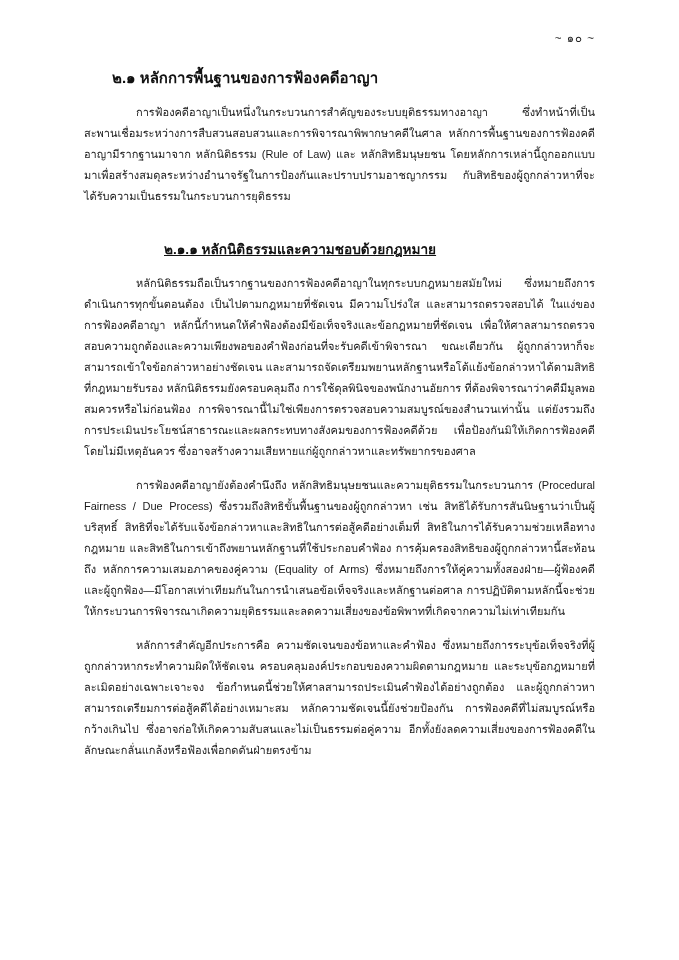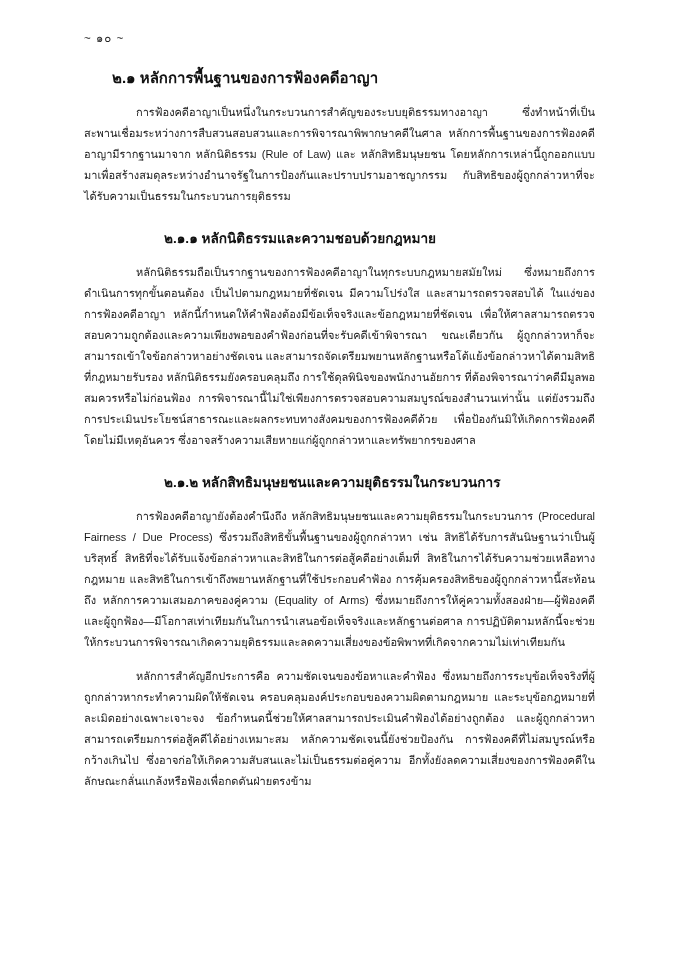--- a/index.html
+++ b/index.html
@@ -13,42 +13,43 @@
     height: 960px;
     margin: 0 auto;
     background: #ffffff;
     box-sizing: border-box;
     padding: 31px 84px 0 84px;
     font-family: "Liberation Sans", sans-serif;
     color: #1a1a1a;
     overflow: hidden;
   }
   .page-number {
-    text-align: left;
+    text-align: right;
     font-size: 11.5px;
     line-height: 14px;
     letter-spacing: 1px;
     color: #222222;
     margin: 0 0 22px 0;
   }
   .section-heading {
     font-size: 15px;
     font-weight: bold;
     line-height: 22px;
     margin: 0 0 0 28px;
     padding: 0;
     color: #111111;
   }
   .subsection-heading {
     font-size: 13.6px;
     font-weight: bold;
     line-height: 21px;
-    margin: 21px 0 0 80px;
+    margin: 32px 0 0 80px;
     padding: 0;
     color: #111111;
+    text-decoration: underline;
   }
   .body-para {
     font-size: 11px;
     line-height: 21px;
     text-align: justify;
     text-indent: 52px;
     margin: 13px 0 0 0;
     padding: 0;
     color: #1a1a1a;
     word-break: normal;
@@ -62,20 +63,19 @@
   <div class="page-number">~ ๑๐ ~</div>
 
   <h1 class="section-heading">๒.๑ หลักการพื้นฐานของการฟ้องคดีอาญา</h1>
 
   <p class="body-para">การฟ้องคดีอาญาเป็นหนึ่งในกระบวนการสำคัญของระบบยุติธรรมทางอาญา ซึ่งทำหน้าที่เป็นสะพานเชื่อมระหว่างการสืบสวนสอบสวนและการพิจารณาพิพากษาคดีในศาล หลักการพื้นฐานของการฟ้องคดีอาญามีรากฐานมาจาก หลักนิติธรรม (Rule of Law) และ หลักสิทธิมนุษยชน โดยหลักการเหล่านี้ถูกออกแบบมาเพื่อสร้างสมดุลระหว่างอำนาจรัฐในการป้องกันและปราบปรามอาชญากรรม กับสิทธิของผู้ถูกกล่าวหาที่จะได้รับความเป็นธรรมในกระบวนการยุติธรรม</p>
 
   <h2 class="subsection-heading">๒.๑.๑ หลักนิติธรรมและความชอบด้วยกฎหมาย</h2>
 
   <p class="body-para">หลักนิติธรรมถือเป็นรากฐานของการฟ้องคดีอาญาในทุกระบบกฎหมายสมัยใหม่ ซึ่งหมายถึงการดำเนินการทุกขั้นตอนต้อง เป็นไปตามกฎหมายที่ชัดเจน มีความโปร่งใส และสามารถตรวจสอบได้ ในแง่ของการฟ้องคดีอาญา หลักนี้กำหนดให้คำฟ้องต้องมีข้อเท็จจริงและข้อกฎหมายที่ชัดเจน เพื่อให้ศาลสามารถตรวจสอบความถูกต้องและความเพียงพอของคำฟ้องก่อนที่จะรับคดีเข้าพิจารณา ขณะเดียวกัน ผู้ถูกกล่าวหาก็จะสามารถเข้าใจข้อกล่าวหาอย่างชัดเจน และสามารถจัดเตรียมพยานหลักฐานหรือโต้แย้งข้อกล่าวหาได้ตามสิทธิที่กฎหมายรับรอง หลักนิติธรรมยังครอบคลุมถึง การใช้ดุลพินิจของพนักงานอัยการ ที่ต้องพิจารณาว่าคดีมีมูลพอสมควรหรือไม่ก่อนฟ้อง การพิจารณานี้ไม่ใช่เพียงการตรวจสอบความสมบูรณ์ของสำนวนเท่านั้น แต่ยังรวมถึงการประเมินประโยชน์สาธารณะและผลกระทบทางสังคมของการฟ้องคดีด้วย เพื่อป้องกันมิให้เกิดการฟ้องคดีโดยไม่มีเหตุอันควร ซึ่งอาจสร้างความเสียหายแก่ผู้ถูกกล่าวหาและทรัพยากรของศาล</p>
 
-  <h2 class="subsection-heading">๒.๑.๒ หลักสิทธิมนุษยชนและความยุติธรรมในกระบวนการ</h2>
 
   <p class="body-para">การฟ้องคดีอาญายังต้องคำนึงถึง หลักสิทธิมนุษยชนและความยุติธรรมในกระบวนการ (Procedural Fairness / Due Process) ซึ่งรวมถึงสิทธิขั้นพื้นฐานของผู้ถูกกล่าวหา เช่น สิทธิได้รับการสันนิษฐานว่าเป็นผู้บริสุทธิ์ สิทธิที่จะได้รับแจ้งข้อกล่าวหาและสิทธิในการต่อสู้คดีอย่างเต็มที่ สิทธิในการได้รับความช่วยเหลือทางกฎหมาย และสิทธิในการเข้าถึงพยานหลักฐานที่ใช้ประกอบคำฟ้อง การคุ้มครองสิทธิของผู้ถูกกล่าวหานี้สะท้อนถึง หลักการความเสมอภาคของคู่ความ (Equality of Arms) ซึ่งหมายถึงการให้คู่ความทั้งสองฝ่าย—ผู้ฟ้องคดีและผู้ถูกฟ้อง—มีโอกาสเท่าเทียมกันในการนำเสนอข้อเท็จจริงและหลักฐานต่อศาล การปฏิบัติตามหลักนี้จะช่วยให้กระบวนการพิจารณาเกิดความยุติธรรมและลดความเสี่ยงของข้อพิพาทที่เกิดจากความไม่เท่าเทียมกัน</p>
 
 
   <p class="body-para">หลักการสำคัญอีกประการคือ ความชัดเจนของข้อหาและคำฟ้อง ซึ่งหมายถึงการระบุข้อเท็จจริงที่ผู้ถูกกล่าวหากระทำความผิดให้ชัดเจน ครอบคลุมองค์ประกอบของความผิดตามกฎหมาย และระบุข้อกฎหมายที่ละเมิดอย่างเฉพาะเจาะจง ข้อกำหนดนี้ช่วยให้ศาลสามารถประเมินคำฟ้องได้อย่างถูกต้อง และผู้ถูกกล่าวหาสามารถเตรียมการต่อสู้คดีได้อย่างเหมาะสม หลักความชัดเจนนี้ยังช่วยป้องกัน การฟ้องคดีที่ไม่สมบูรณ์หรือกว้างเกินไป ซึ่งอาจก่อให้เกิดความสับสนและไม่เป็นธรรมต่อคู่ความ อีกทั้งยังลดความเสี่ยงของการฟ้องคดีในลักษณะกลั่นแกล้งหรือฟ้องเพื่อกดดันฝ่ายตรงข้าม</p>
 
 </div>
 
 </body></html>

